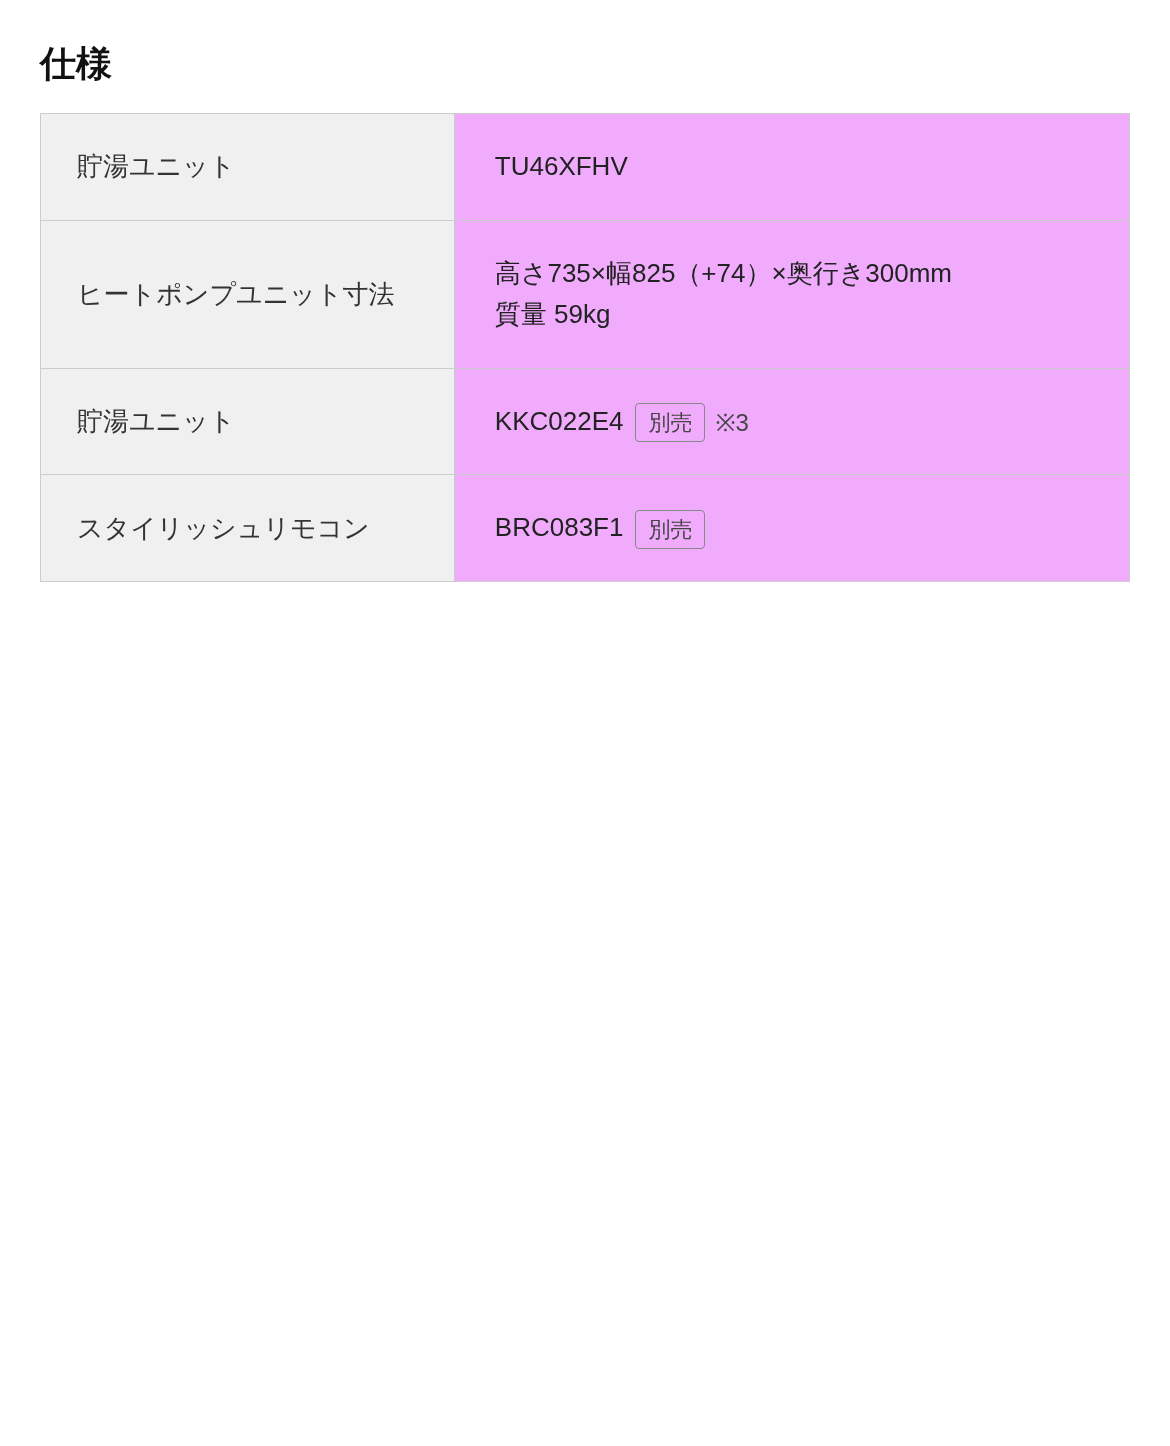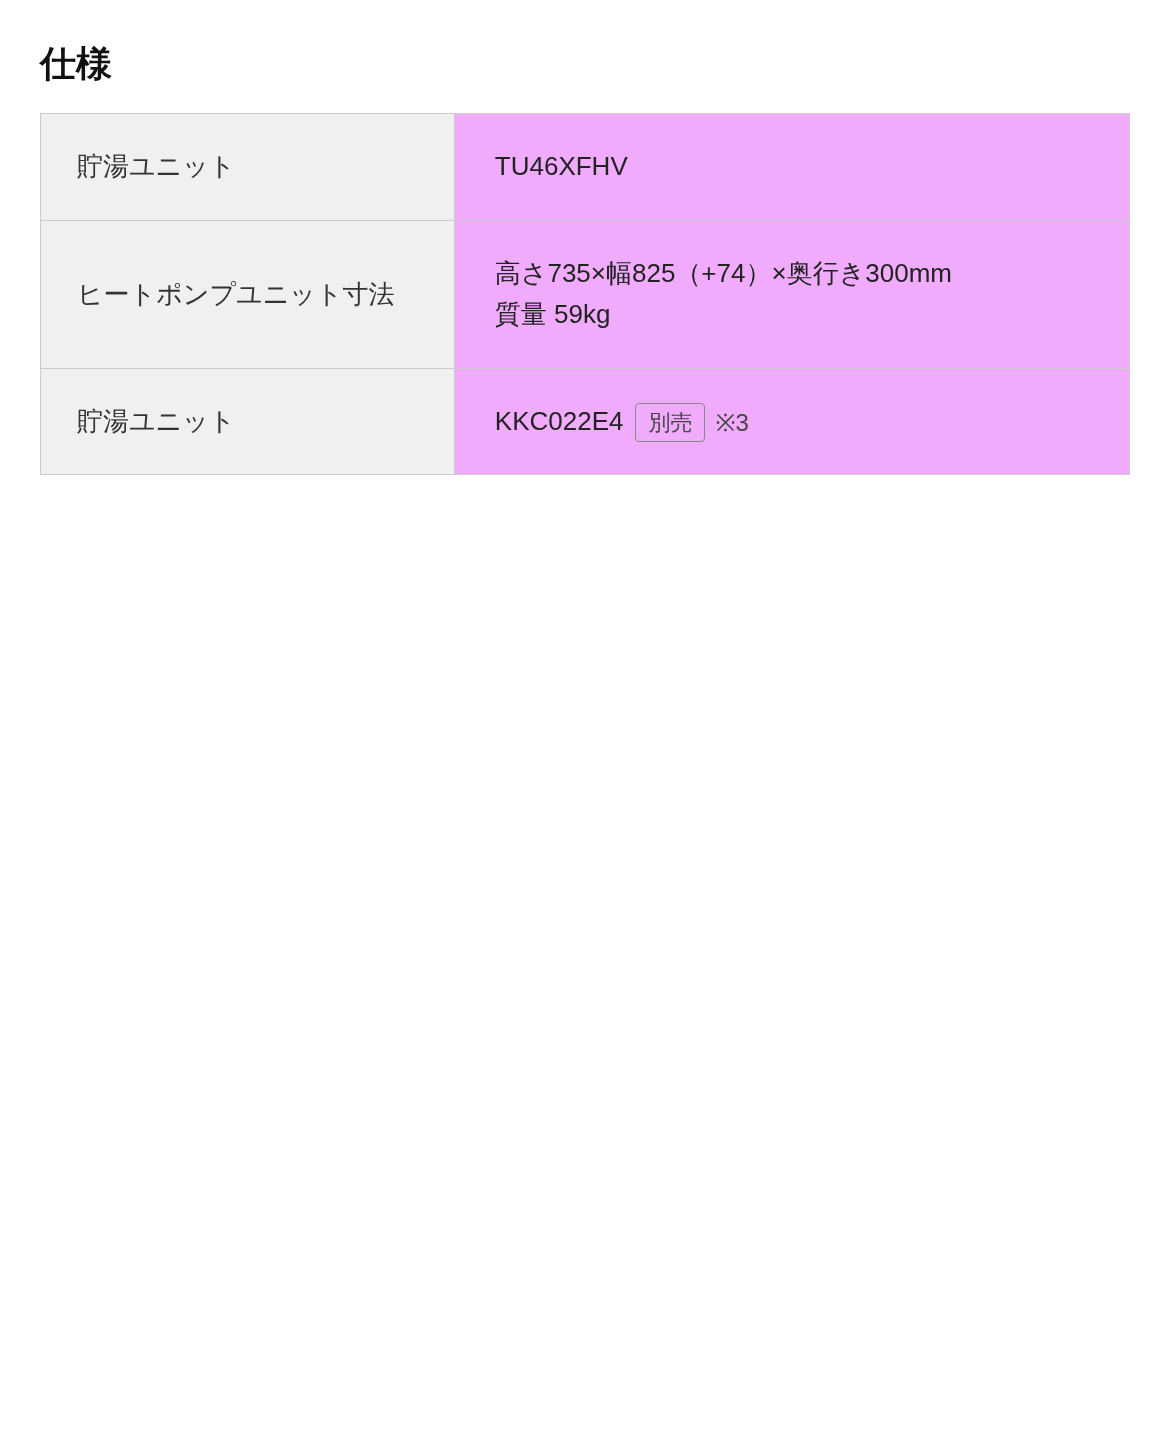--- a/index.html
+++ b/index.html
@@ -90,14 +90,18 @@
         <td class="spec-value"><span>TU46XFHV</span></td>
       </tr>
       <tr>
         <td class="spec-label">ヒートポンプユニット寸法</td>
         <td class="spec-value"><span>高さ735×幅825（+74）×奥行き300mm</span><br><span>質量 59kg</span></td>
       </tr>
       <tr>
         <td class="spec-label">貯湯ユニット</td>
         <td class="spec-value"><span>KKC022E4</span><span class="badge">別売</span><span class="note">※3</span></td>
       </tr>
+      <tr>
+        <td class="spec-label">スタイリッシュリモコン</td>
+        <td class="spec-value"><span>BRC083F1</span><span class="badge">別売</span></td>
+      </tr>
     </tbody>
 </table>
 
 </body></html>

